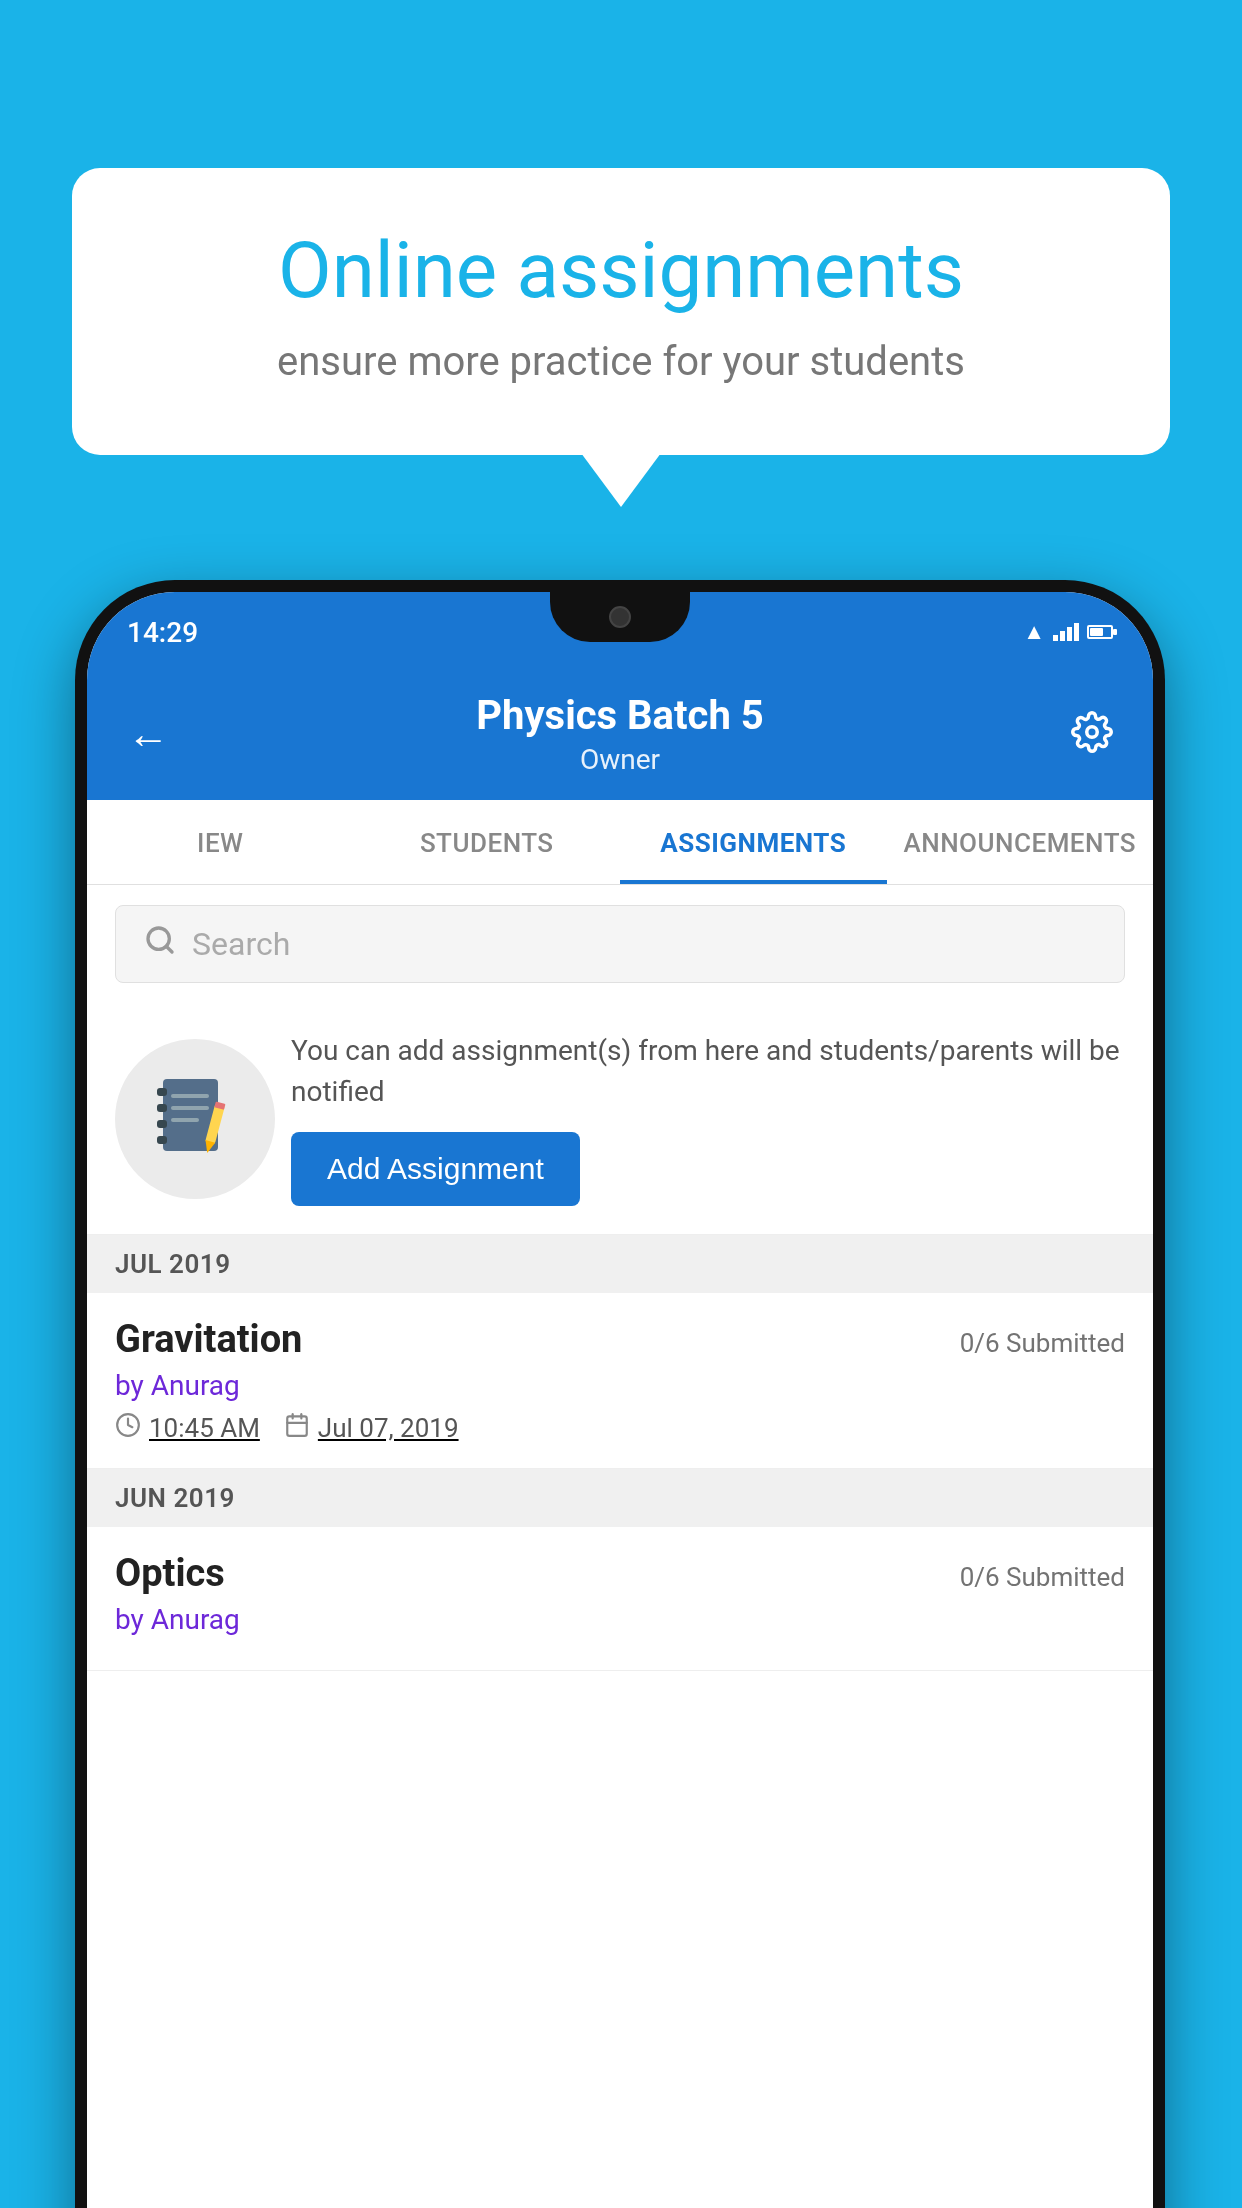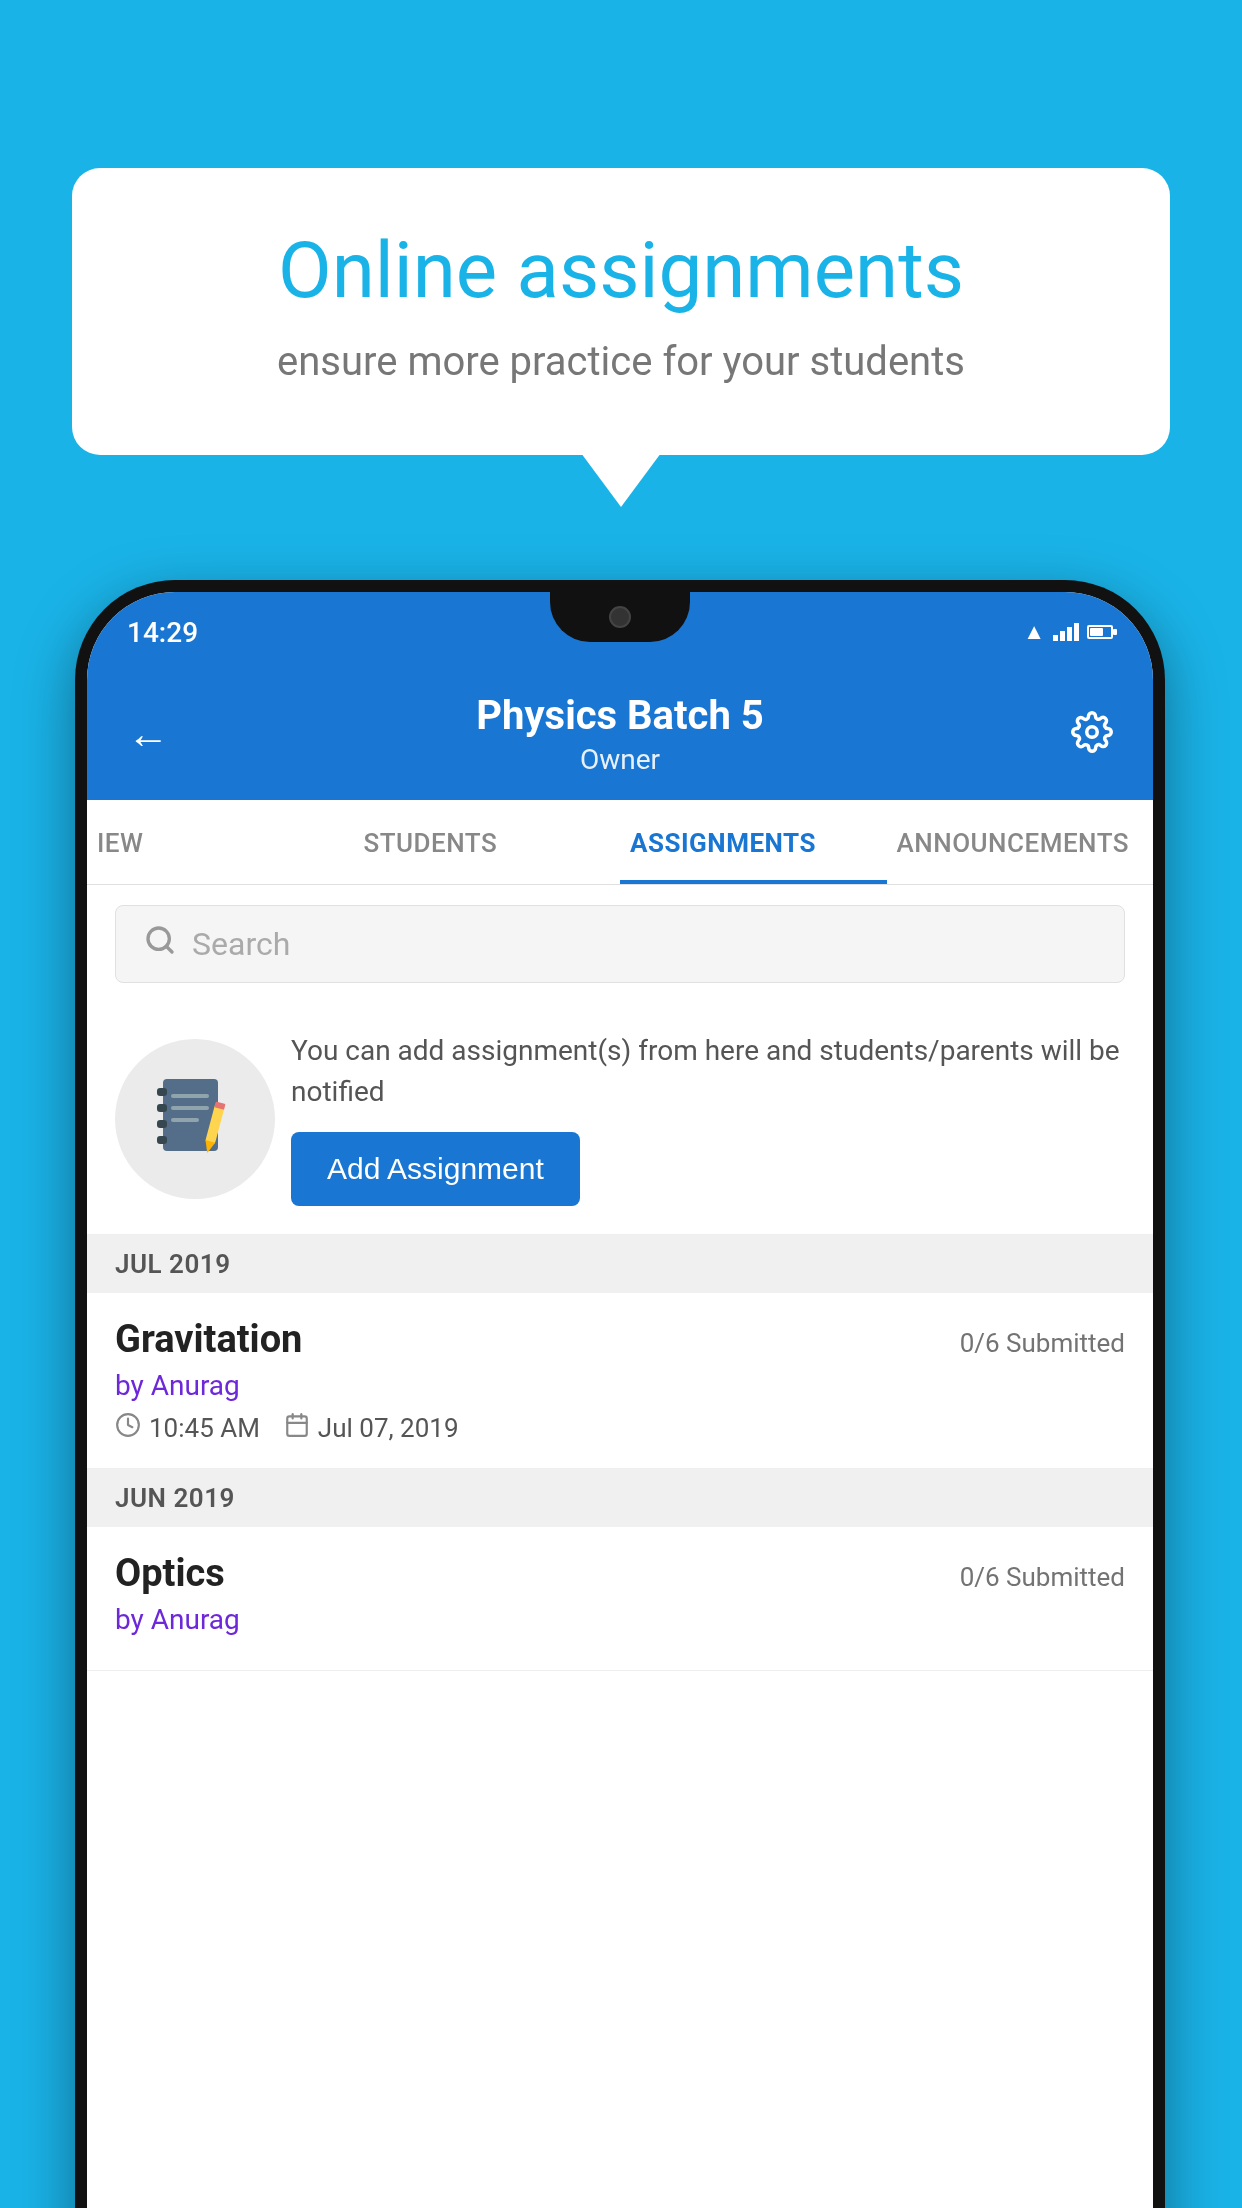--- a/index.html
+++ b/index.html
@@ -126,21 +126,22 @@
 
     
     .tab-bar {
       background: white;
       display: flex;
       border-bottom: 1px solid #e0e0e0;
       overflow: hidden;
     }
     .tab-item {
       flex: 1;
-      padding: 28px 10px 22px;
+      text-align: center;
+      padding: 28px 0 22px;
       font-size: 26px;
       font-weight: 500;
       color: #888;
       letter-spacing: 0.5px;
       border-bottom: 4px solid transparent;
       white-space: nowrap;
       overflow: hidden;
       text-overflow: ellipsis;
     }
     .tab-item.active {
@@ -253,20 +254,21 @@
     }
     .assignment-by {
       font-size: 28px;
       color: #6d28d9;
       margin-bottom: 10px;
     }
     .assignment-meta {
       display: flex;
       align-items: center;
       gap: 24px;
+      text-decoration: underline;
     }
     .meta-item {
       display: flex;
       align-items: center;
       gap: 8px;
       font-size: 26px;
       color: #555;
     }
     .meta-icon {
       font-size: 26px;

